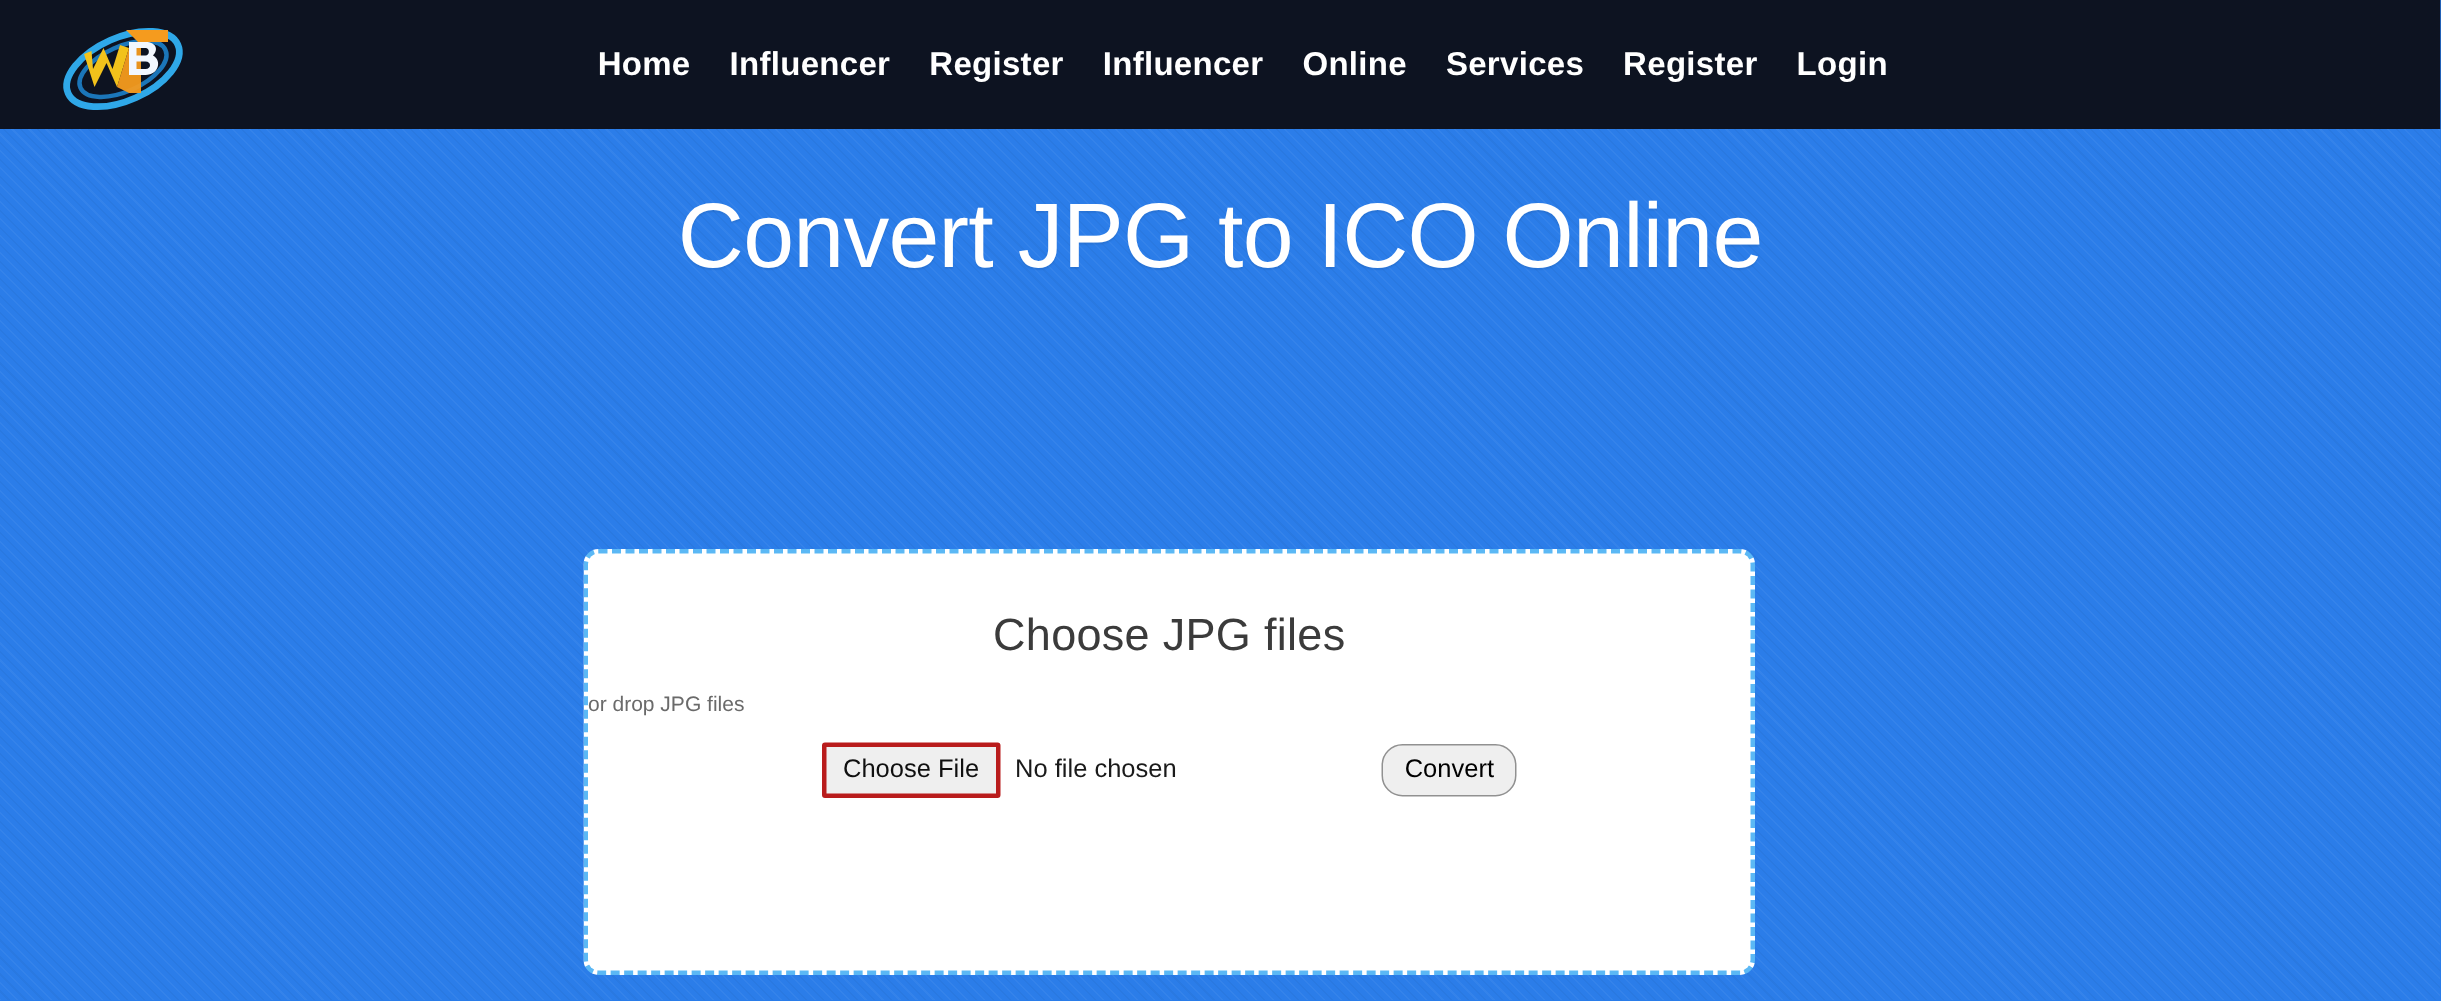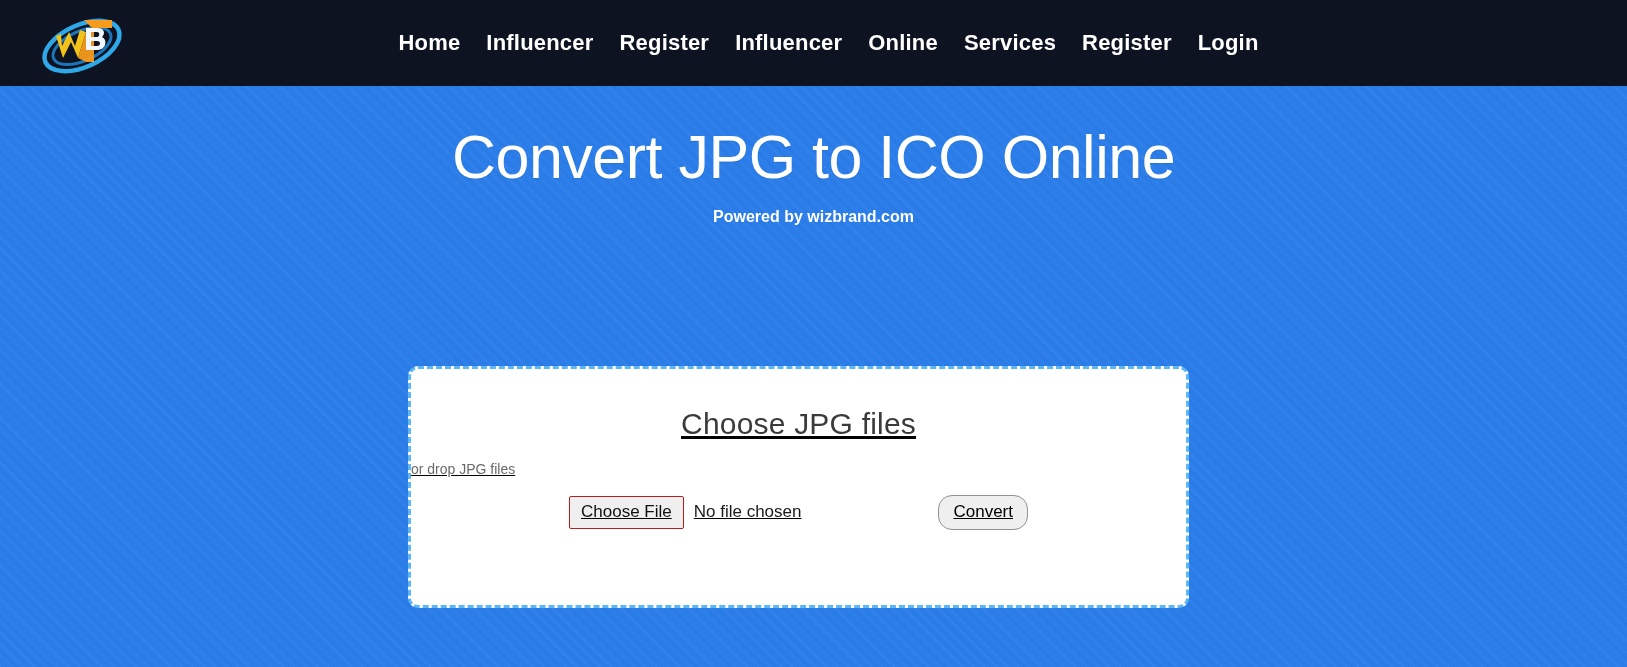--- a/index.html
+++ b/index.html
@@ -87,28 +87,27 @@
     padding-top: 16px;
     text-align: center;
     color: #ffffff;
     font-size: 16px;
     font-weight: bold;
   }
 
   
   .dropzone {
     position: absolute;
-    left: 408px;
+    left: 389px;
     top: 280px;
     width: 781px;
-    height: 242px;
+    height: 284px;
     background: #ffffff;
     border: 3px dashed #5bb8f5;
     border-radius: 10px;
-    text-decoration: underline;
   }
   .dropzone-title {
     margin: 0;
     padding-top: 38px;
     text-align: center;
     color: #3b3b3b;
     font-size: 30px;
     font-weight: normal;
     letter-spacing: 0.2px;
   }
@@ -129,21 +128,21 @@
   }
   .file-control {
     display: inline-flex;
     align-items: center;
   }
   .choose-file-btn {
     font-family: "Liberation Sans", "DejaVu Sans", sans-serif;
     font-size: 17px;
     color: #101010;
     background: #efefef;
-    border: 1px solid #b91c1c;
+    border: 3px solid #b91c1c;
     border-radius: 2px;
     padding: 5px 11px 6px 11px;
     line-height: 1.15;
     cursor: pointer;
     text-align: right;
   }
   .file-status {
     font-size: 17px;
     color: #1a1a1a;
     padding-left: 10px;
@@ -193,21 +192,20 @@
     <a class="nav-link" href="#">Services</a>
     <a class="nav-link" href="#">Register</a>
     <a class="nav-link" href="#">Login</a>
   </nav>
 
 </header>
 
 <main class="hero">
 
   <h1 class="page-title">Convert JPG to ICO Online</h1>
-  <p class="page-subtitle">Powered by wizbrand.com</p>
 
   <section class="dropzone">
     <h2 class="dropzone-title">Choose JPG files</h2>
     <p class="dropzone-hint">or drop JPG files</p>
 
     <div class="upload-row">
       <span class="file-control">
         <button type="button" class="choose-file-btn">Choose File</button>
         <span class="file-status">No file chosen</span>
       </span>

